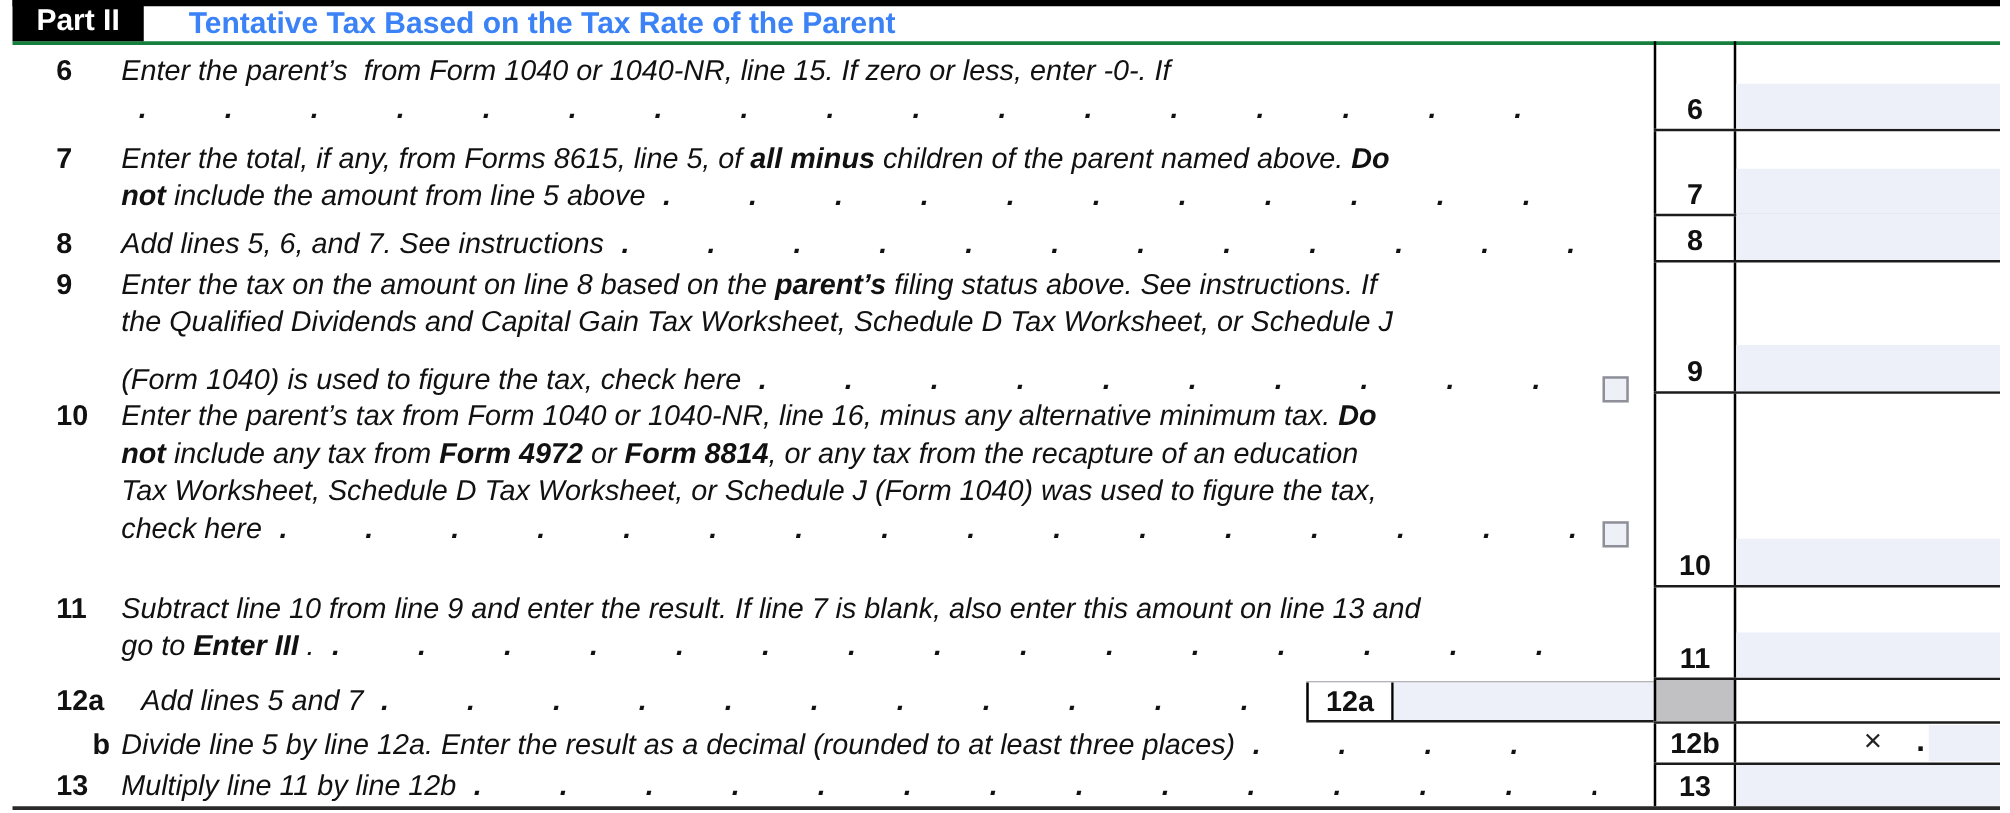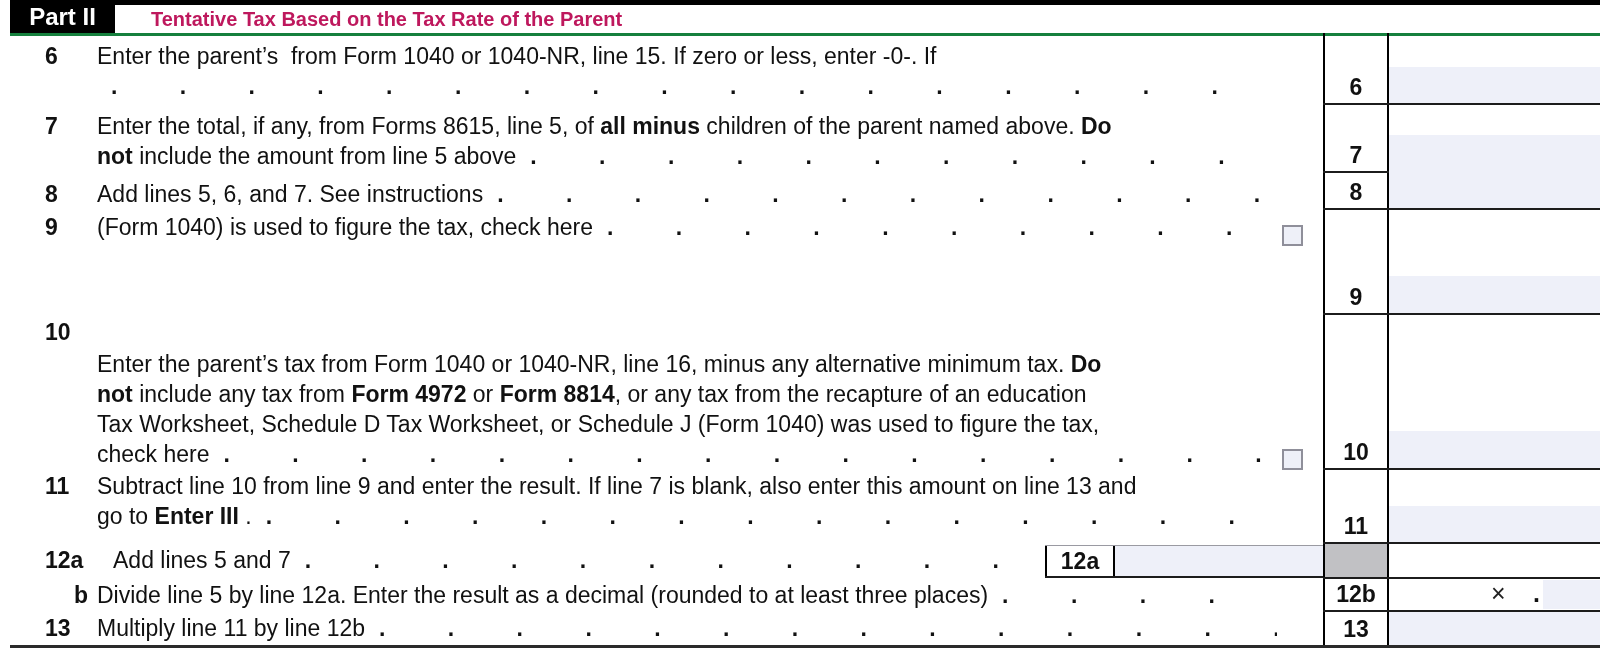--- a/index.html
+++ b/index.html
@@ -4,28 +4,28 @@
 <style>
   html,body{margin:0;padding:0;background:#ffffff;}
   .page{position:relative;width:1608px;height:650px;background:#fff;overflow:hidden;
         font-family:"Liberation Sans","DejaVu Sans",sans-serif;color:#111;}
   
   .hdr{position:absolute;left:10px;top:0;width:1590px;height:33px;border-bottom:3px solid #15803d;}
   .hdr-topbar{position:absolute;left:0;top:0;right:0;height:5px;background:#000;}
   .part-box{position:absolute;left:0;top:0;width:105px;height:33px;background:#000;color:#fff;
             font-weight:700;font-size:24px;display:flex;align-items:center;justify-content:center;}
   .hdr-title{position:absolute;left:141px;top:5px;height:28px;display:flex;align-items:center;
-             font-weight:700;font-size:20px;color:#be185d;}
+             font-weight:700;font-size:24px;color:#3b82f6;}
   
   .lnum{position:absolute;left:45px;width:43px;font-weight:700;font-size:23px;line-height:30px;text-align:left;}
   .lnum.right{text-align:right;}
   
   .para{position:absolute;left:97px;width:1180px;font-size:23px;line-height:30px;}
   .tline{display:flex;align-items:baseline;height:30px;width:100%;}
-  .tline span{white-space:pre;}
+  .tline span{white-space:pre;font-style:italic;}
   .tline .b{font-weight:700;}
   .leader{flex:1 1 auto;min-width:0;overflow:hidden;}
   .dots{display:inline-block;white-space:nowrap;font-weight:700;letter-spacing:28px;padding-left:14px;}
   .checkbox{flex:0 0 auto;width:21px;height:21px;background:var(--cbfill,#eef0f8);
             border:2px solid var(--cbborder,#8f8f9a);align-self:flex-start;margin-left:8px;box-sizing:border-box;}
   
   .rightcol{position:absolute;left:1323px;top:33px;width:277px;height:612px;}
   .rrow{position:absolute;left:0;width:277px;box-sizing:border-box;border-bottom:2px solid #1c1c1c;}
   .rrow.nobot{border-bottom:none;}
   .numcell{position:absolute;left:0;top:0;bottom:0;width:66px;box-sizing:border-box;
@@ -84,28 +84,36 @@
       </div>
       <div class="lnum" style="top: 179px;">8</div>
       <div class="para" style="top: 179px;">
         <div class="tline">
           <span>Add lines 5, 6, and 7. See instructions</span>
           <span class="leader"><span class="dots">. . . . . . . . . . . . . . . . . . . . . . . . . . . . . . . . . . . . . . . . . . . . . . . . . .</span></span>
         </div>
       </div>
       <div class="lnum" style="top: 212px;">9</div>
       <div class="para" style="top: 212px;">
-        <div class="tline" style="width: 1206px;">
+        <div class="tline">
+          <span>Enter the tax on the amount on line 8 based on the </span>
+          <span class="b">parent’s</span>
+          <span> filing status above. See instructions. If</span>
+        </div>
+        <div class="tline">
+          <span>the Qualified Dividends and Capital Gain Tax Worksheet, Schedule D Tax Worksheet, or Schedule J</span>
+        </div>
+        <div class="tline" style="width: 1206px; margin-top: 16px;">
           <span>(Form 1040) is used to figure the tax, check here</span>
           <span class="leader"><span class="dots">. . . . . . . . . . . . . . . . . . . . . . . . . . . . . . . . . . . . . . . . . . . . . . . . . .</span></span>
           <span class="checkbox" style="margin-top: 13px;"></span>
         </div>
       </div>
       <div class="lnum" style="top: 317px;">10</div>
-      <div class="para" style="top: 317px; margin-top: 32px;">
+      <div class="para" style="top: 317px;">
         <div class="tline">
           <span>Enter the parent’s tax from Form 1040 or 1040-NR, line 16, minus any alternative minimum tax. </span>
           <span class="b">Do</span>
         </div>
         <div class="tline">
           <span class="b">not</span>
           <span> include any tax from </span>
           <span class="b">Form 4972</span>
           <span> or </span>
           <span class="b">Form 8814</span>

